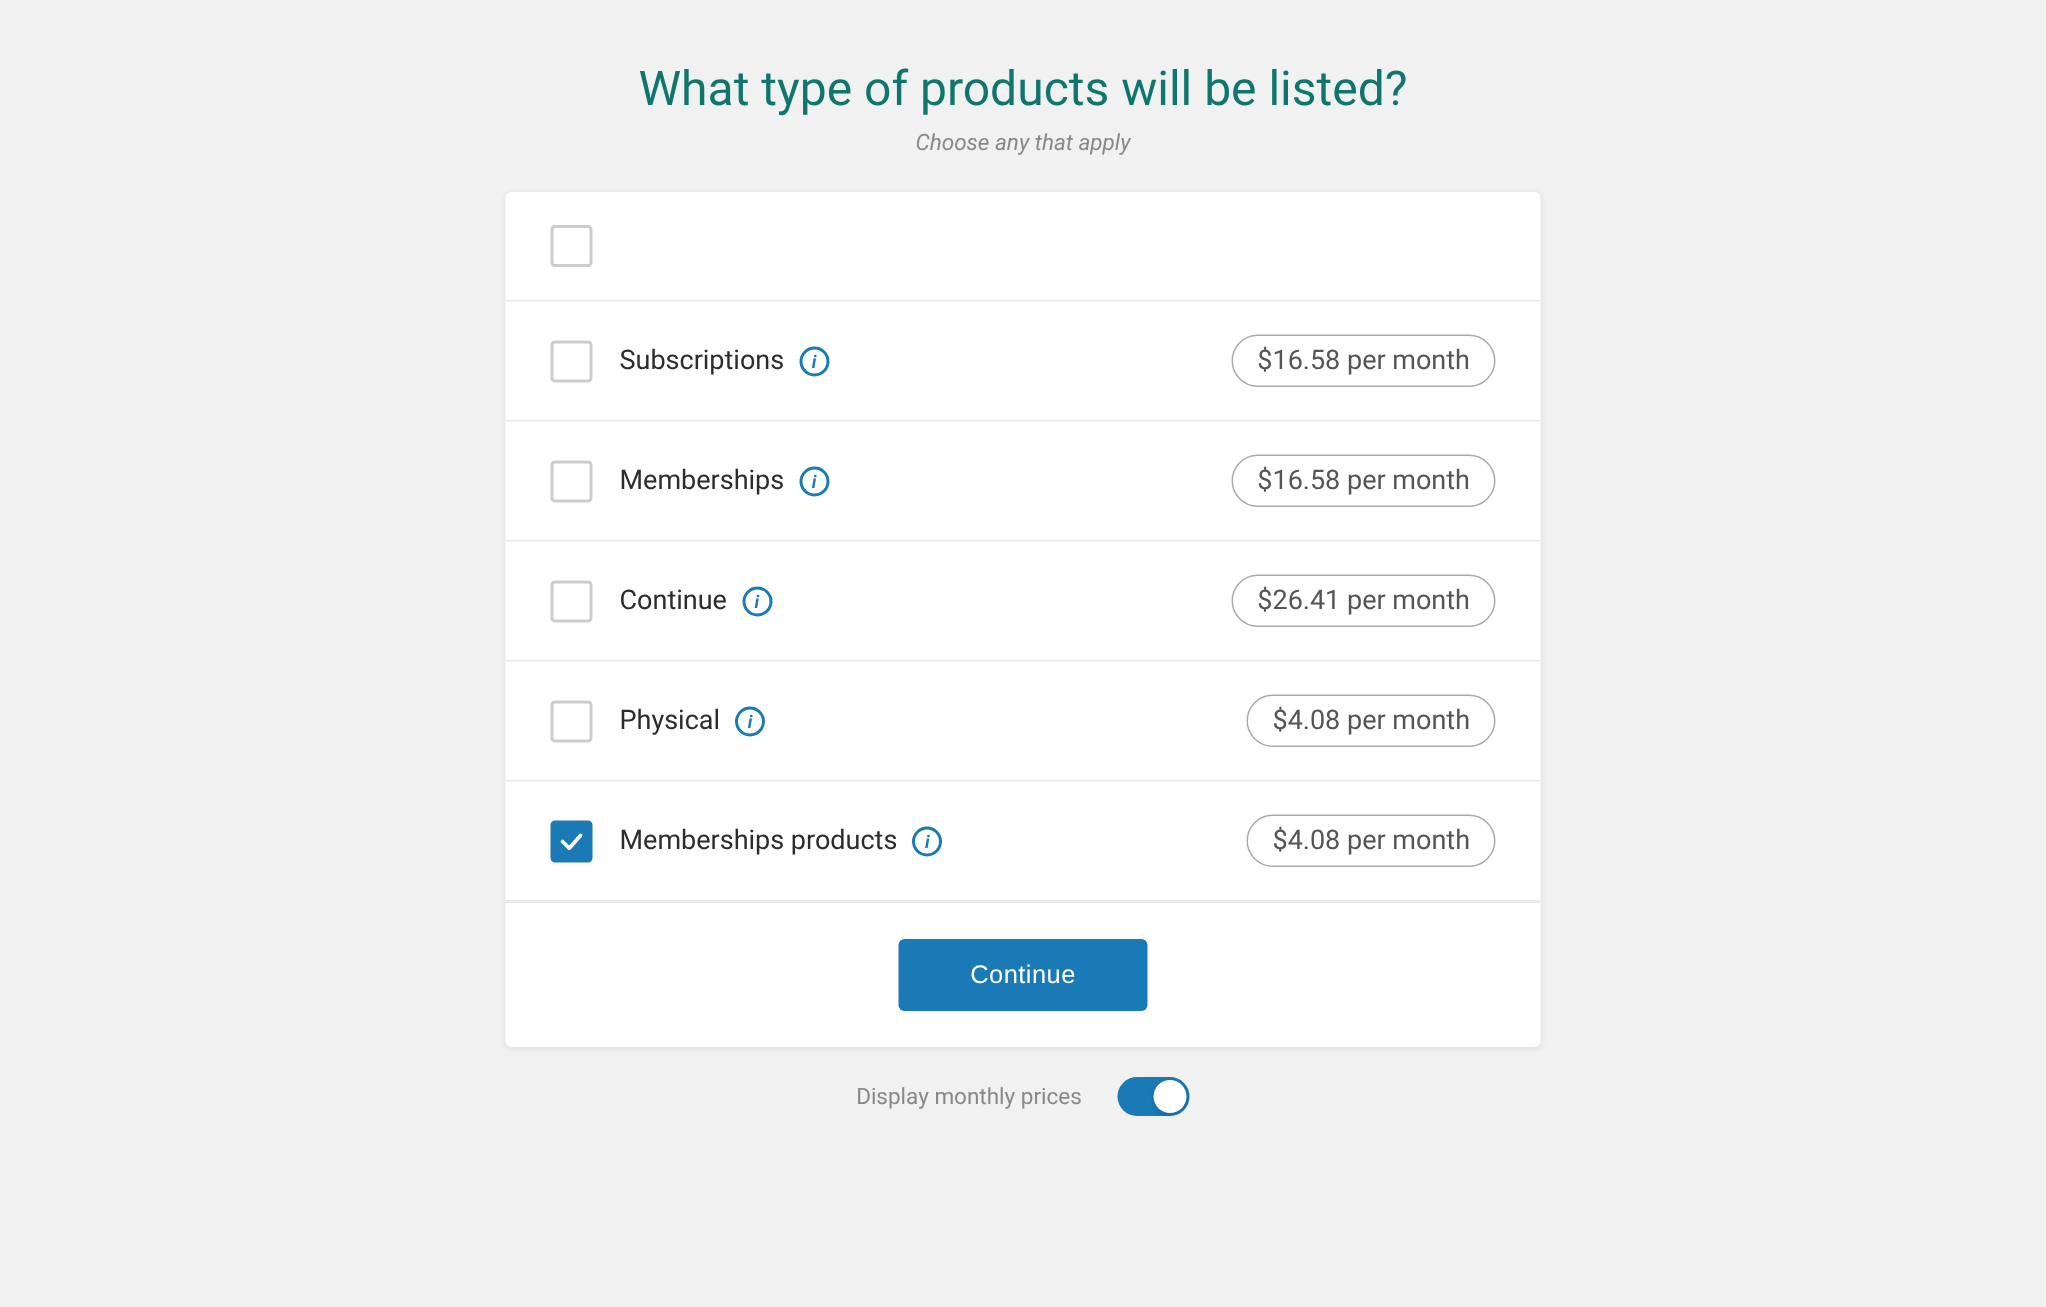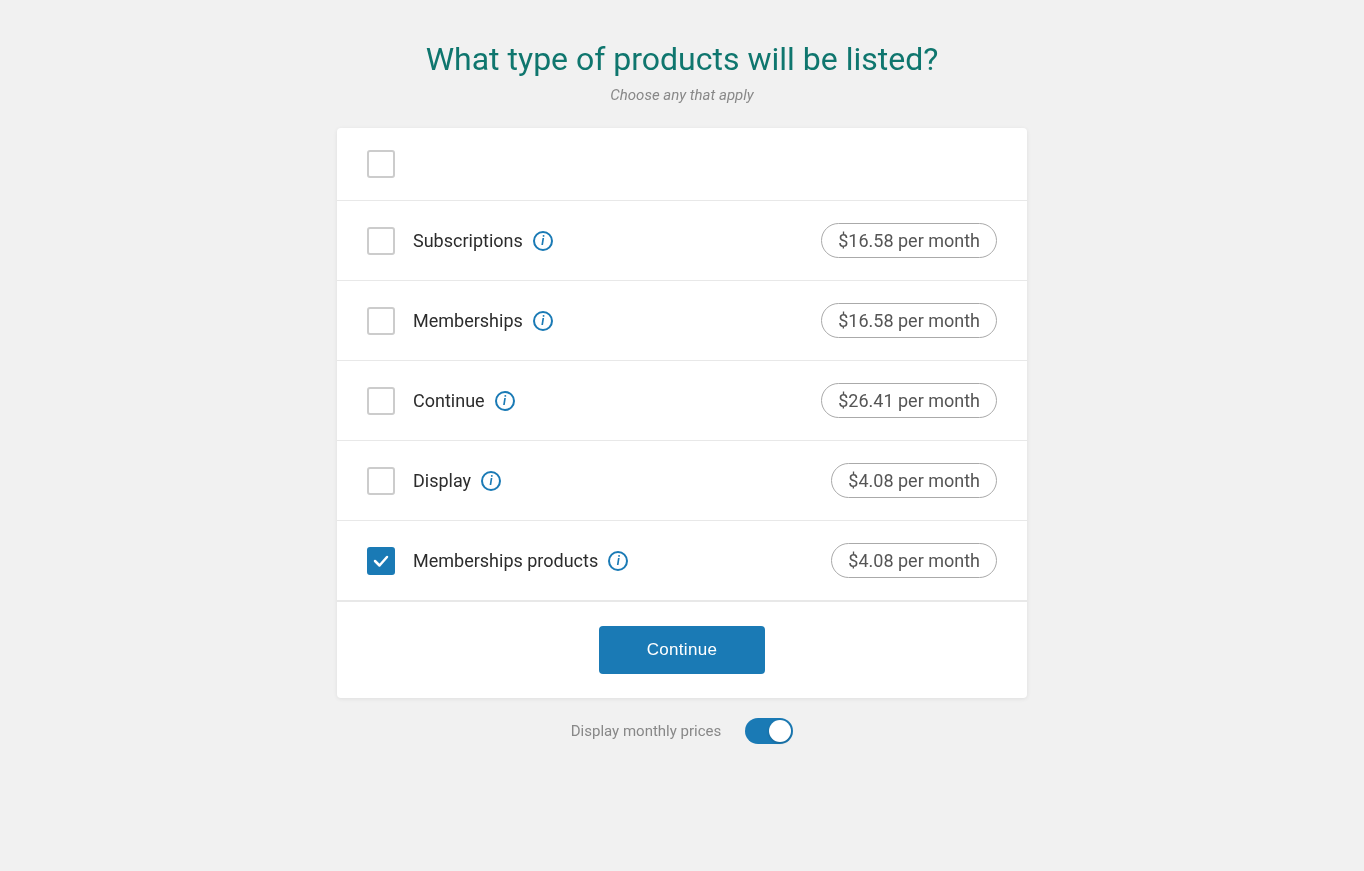--- a/index.html
+++ b/index.html
@@ -211,21 +211,21 @@
         <span>Continue</span>
         <span class="info-icon">i</span>
       </span>
       <span class="price-badge">$26.41 per month</span>
     </div>
     <div class="option-row">
       <div class="checkbox-wrap">
         <div class="checkbox-box"></div>
       </div>
       <span class="option-label">
-        <span>Display</span>
+        <span>Physical</span>
         <span class="info-icon">i</span>
       </span>
       <span class="price-badge">$4.08 per month</span>
     </div>
     <div class="option-row">
       <div class="checkbox-wrap">
         <div class="checkbox-box checked">
           <svg viewBox="0 0 16 16" fill="none" xmlns="http://www.w3.org/2000/svg">
         <polyline points="2,8 6.5,12.5 14,4" stroke="white" stroke-width="2.5" stroke-linecap="round" stroke-linejoin="round"></polyline>
       </svg>

